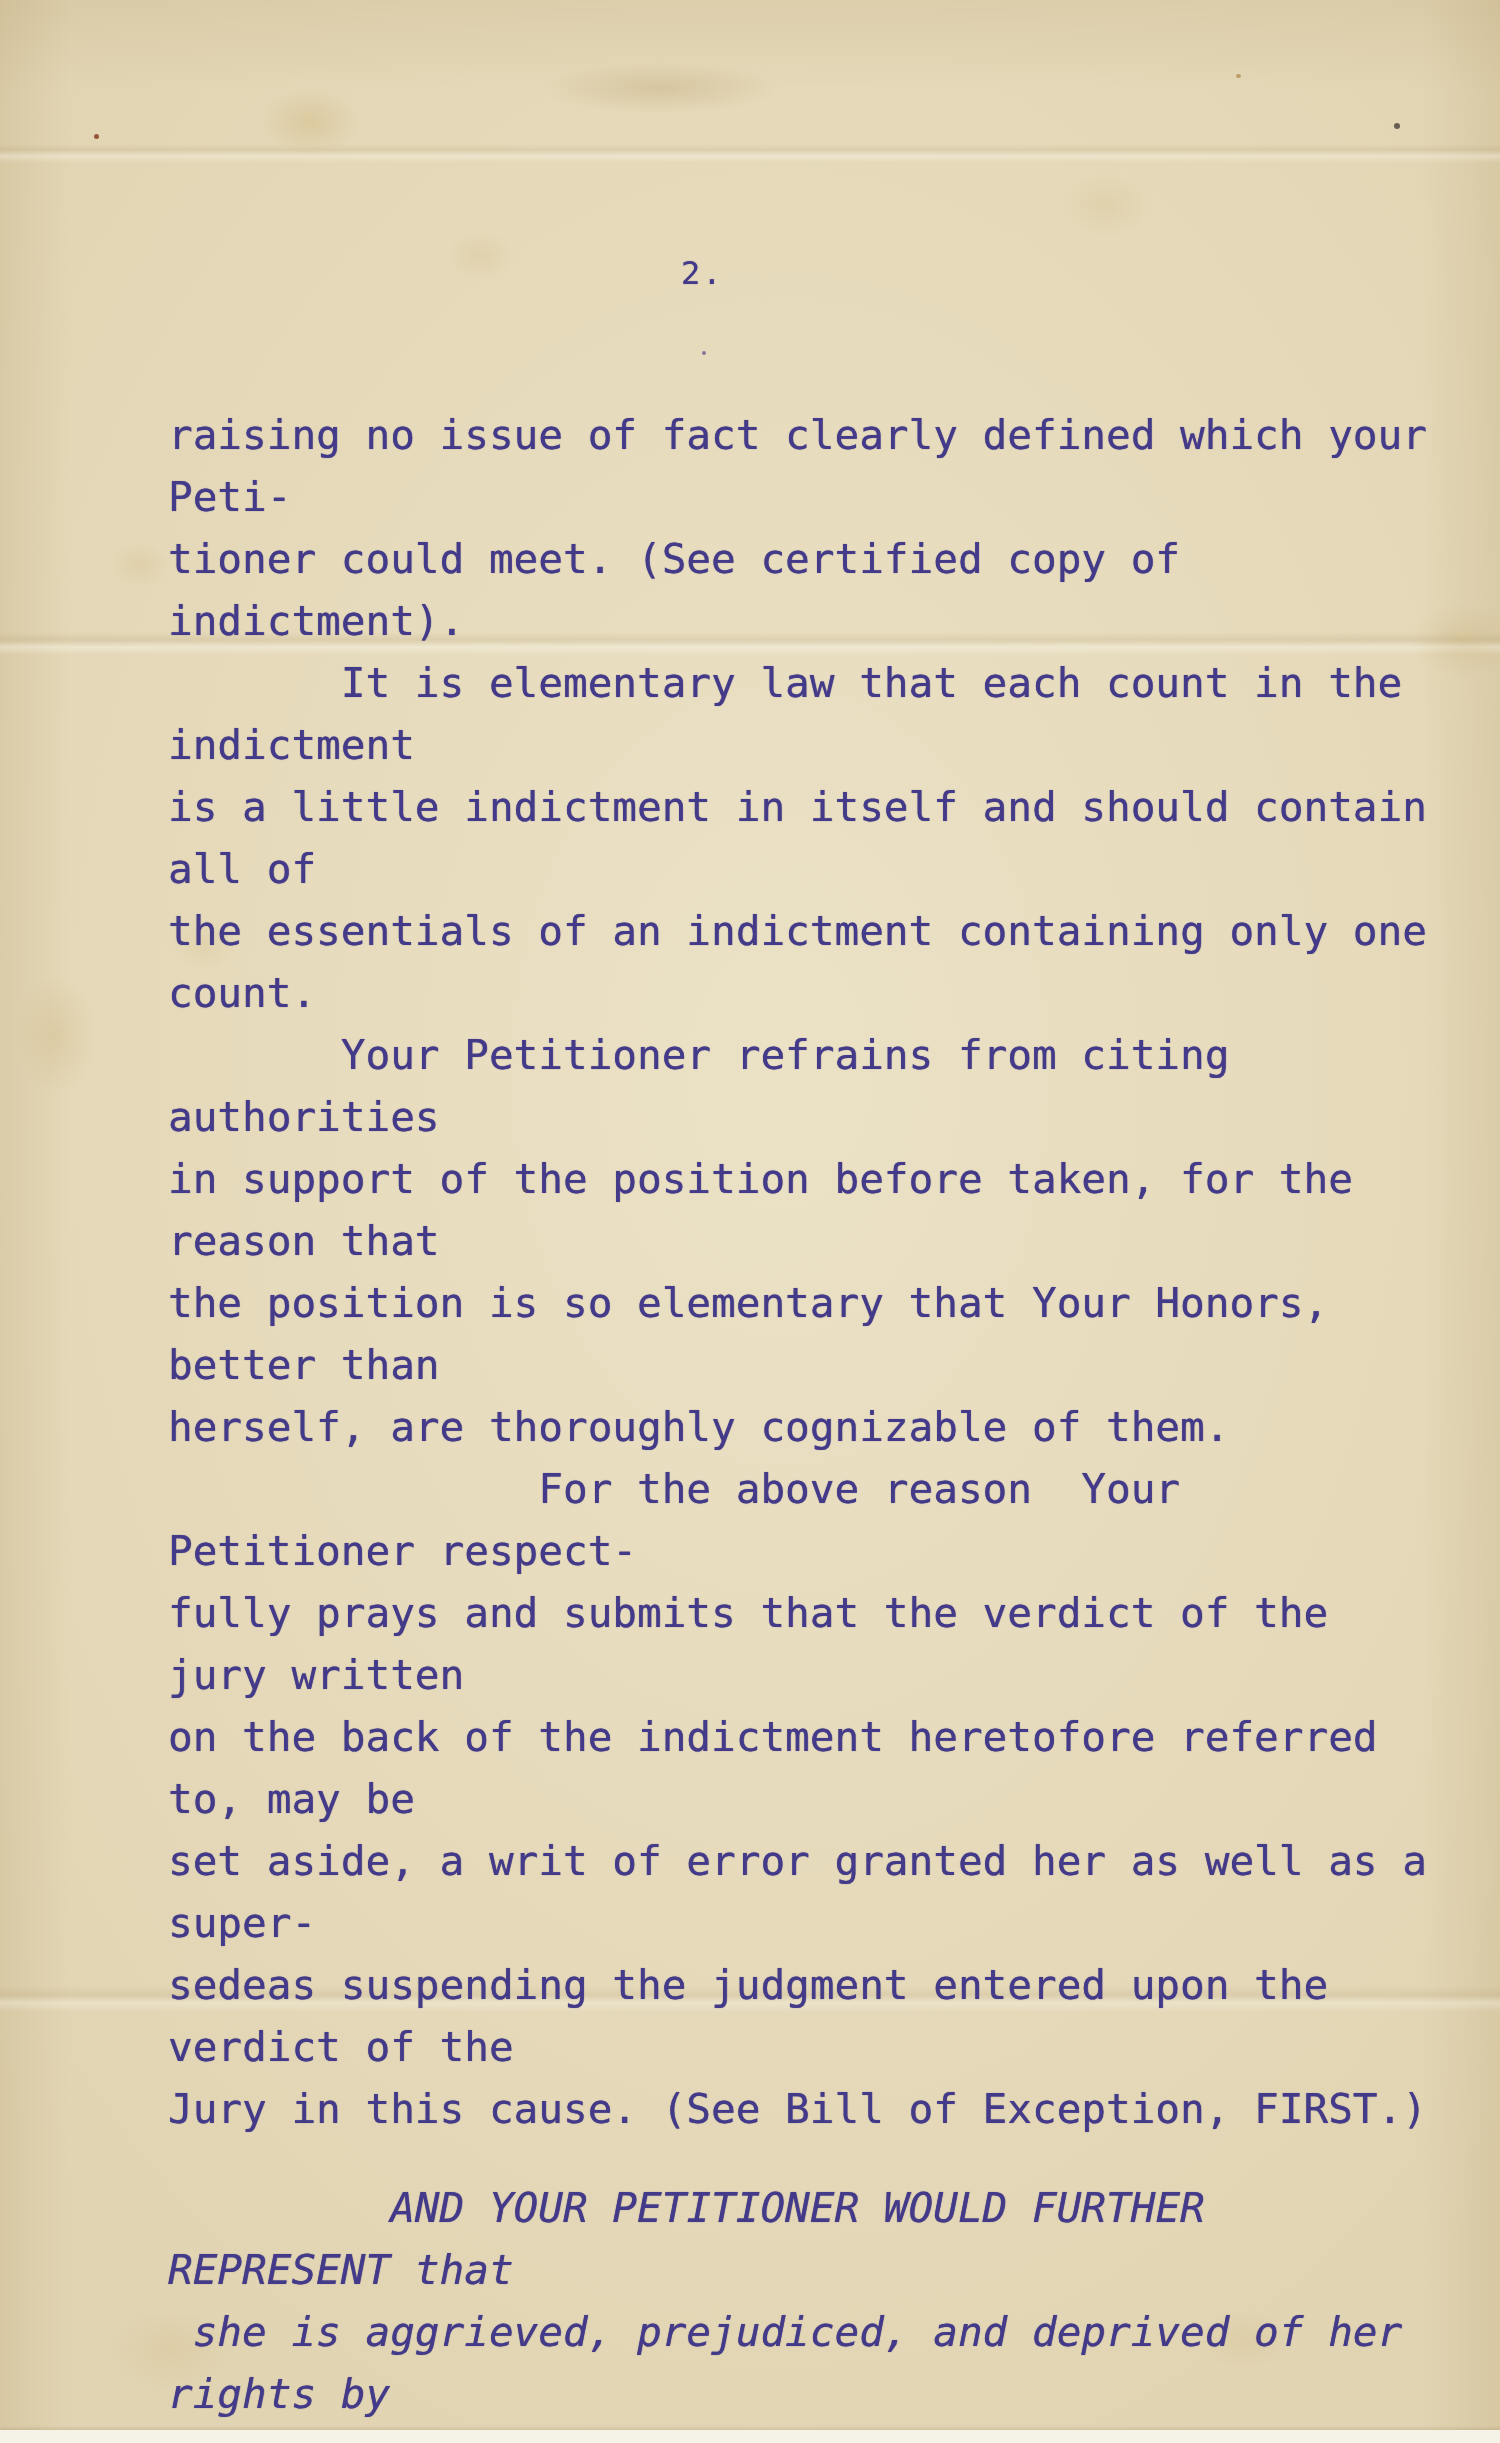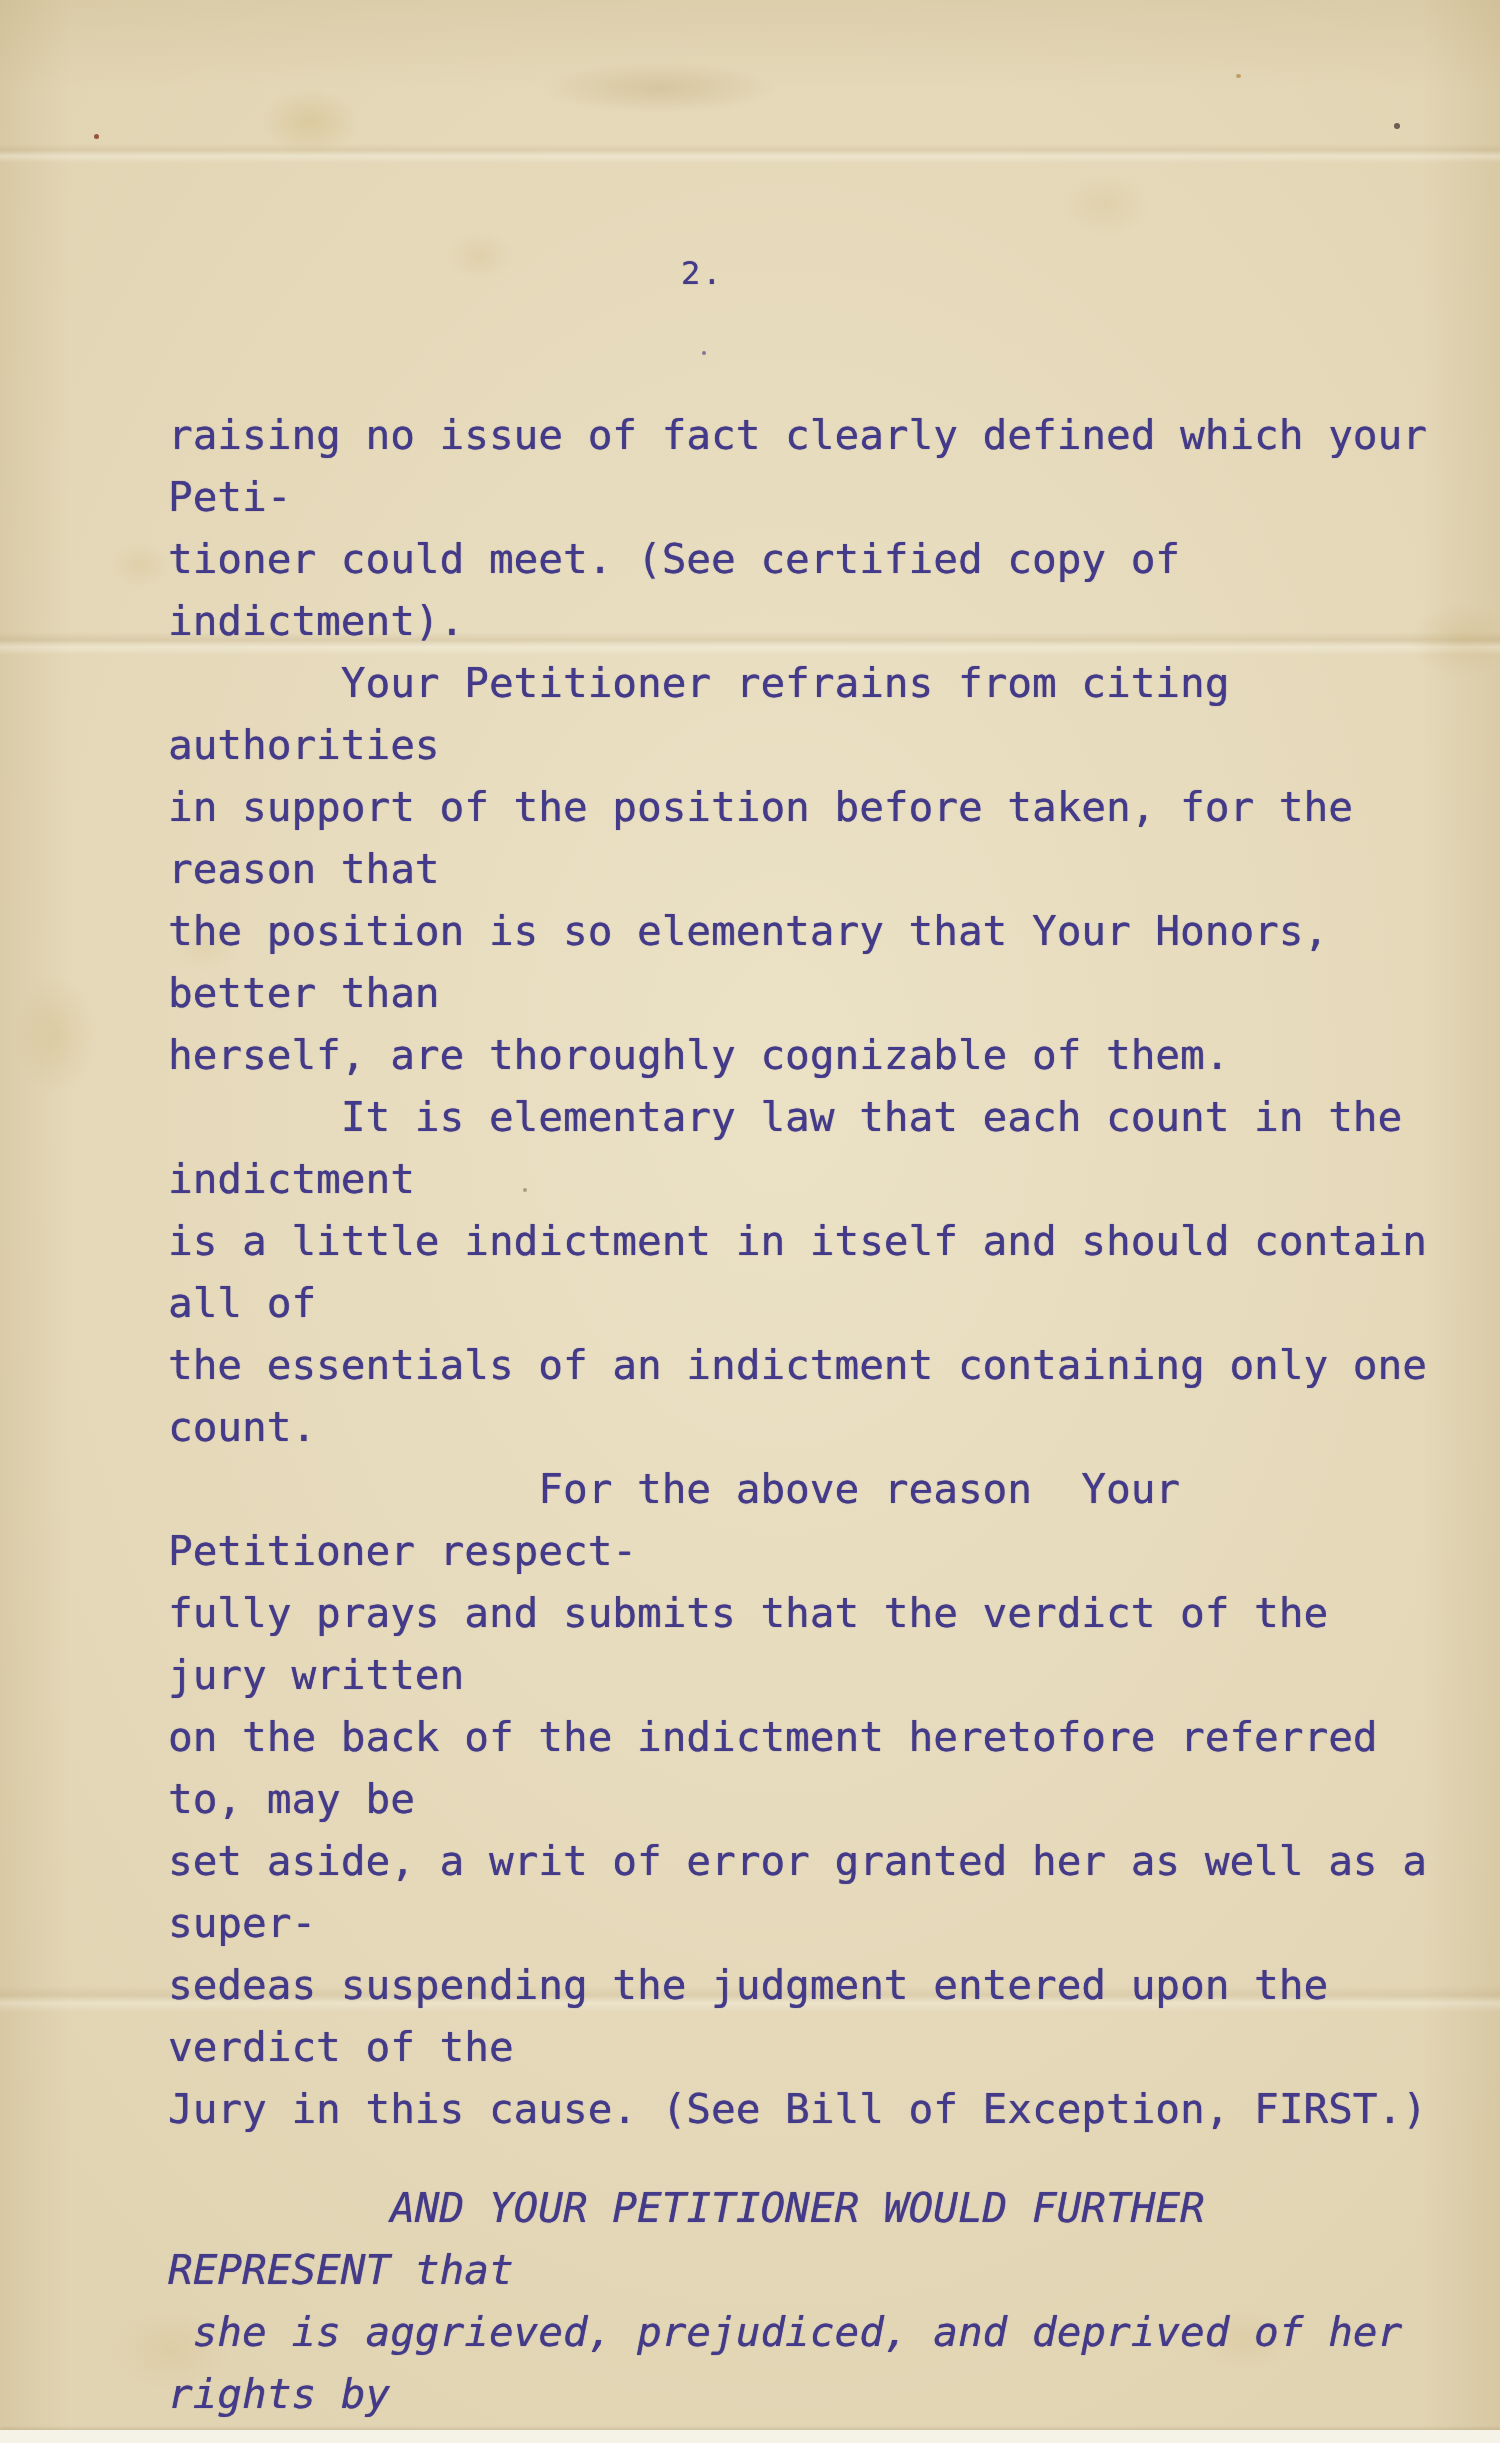--- a/index.html
+++ b/index.html
@@ -90,27 +90,27 @@
 </head>
 <body>
 
 <div class="paper">
 
   <div class="page-number">2.</div>
 
   <div class="body-text">
     <p>raising no issue of fact clearly defined which your Peti-
 tioner could meet. (See certified copy of indictment).</p>
+    <p>       It is elementary law that each count in the indictment
+is a little indictment in itself and should contain all of
+the essentials of an indictment containing only one count.</p>
     <p>       Your Petitioner refrains from citing authorities
 in support of the position before taken, for the reason that
 the position is so elementary that Your Honors, better than
 herself, are thoroughly cognizable of them.</p>
-    <p>       It is elementary law that each count in the indictment
-is a little indictment in itself and should contain all of
-the essentials of an indictment containing only one count.</p>
     <p>               For the above reason  Your Petitioner respect-
 fully prays and submits that the verdict of the jury written
 on the back of the indictment heretofore referred to, may be
 set aside, a writ of error granted her as well as a super-
 sedeas suspending the judgment entered upon the verdict of the
 Jury in this cause. (See Bill of Exception, FIRST.)</p>
     <p class="gap">         AND YOUR PETITIONER WOULD FURTHER REPRESENT that
  she is aggrieved, prejudiced, and deprived of her rights by
 reason of the refusal of the Court to compel the Attorney for
 the Commonwealth to elect before evidence was introduced, upon

